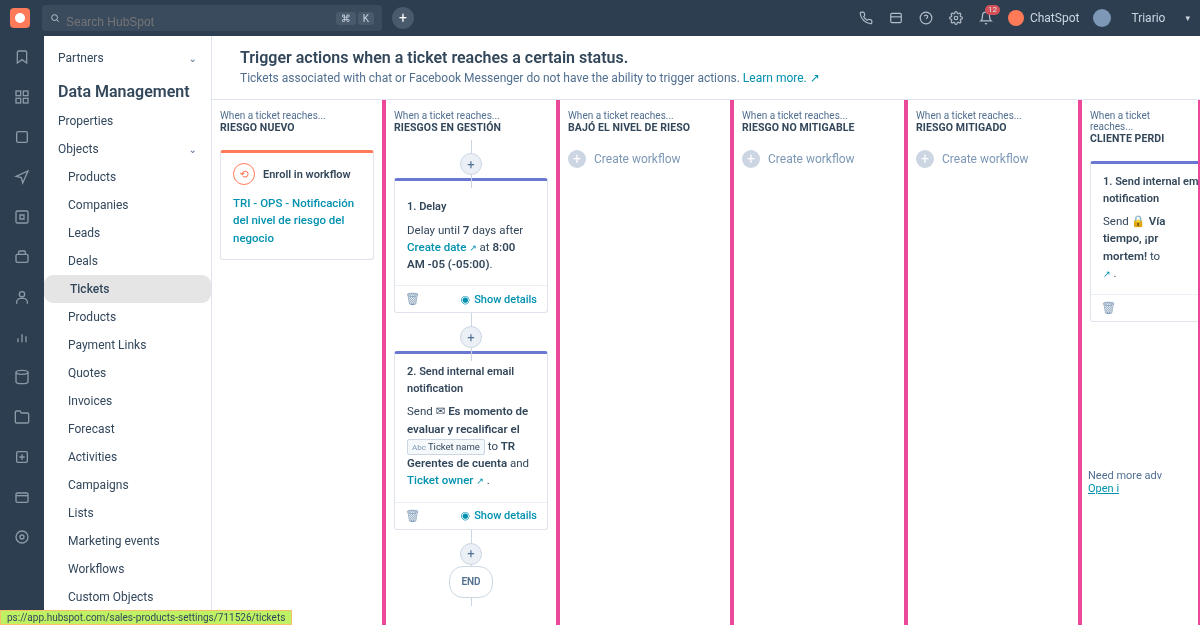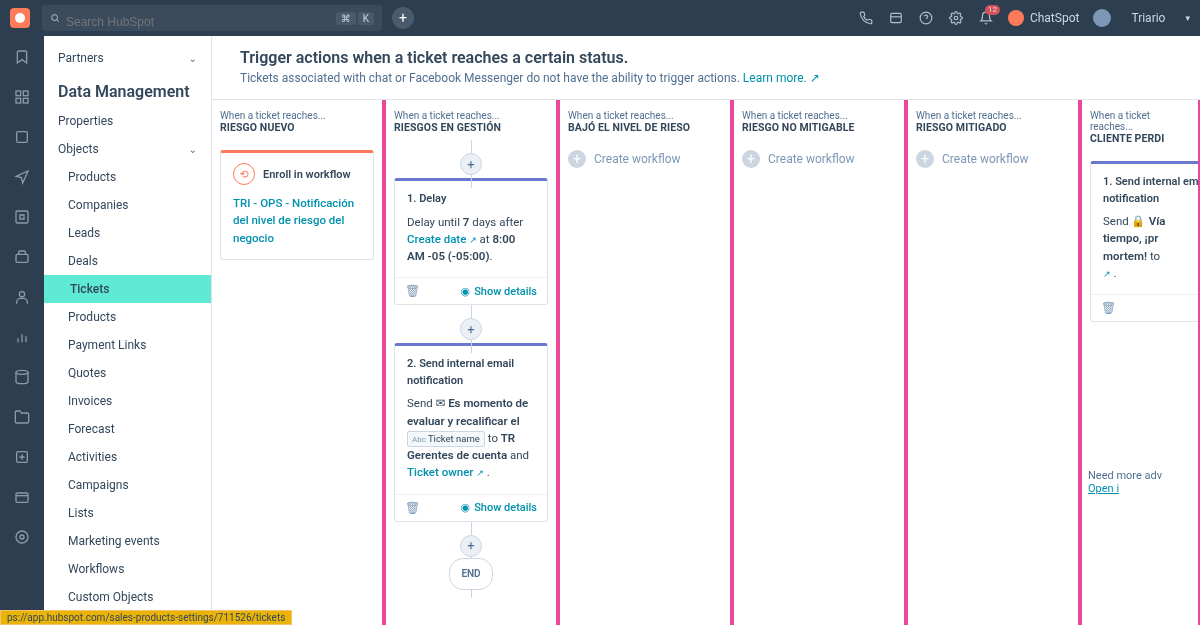--- a/index.html
+++ b/index.html
@@ -26,21 +26,21 @@
   
   .main { display: flex; height: calc(100% - 36px); }
 
   .icon-rail { width: 44px; background: #2d3e50; display: flex; flex-direction: column; align-items: center; padding-top: 12px; gap: 22px; }
   .rail-icon { width: 18px; height: 18px; opacity: 0.6; cursor: pointer; display: flex; align-items: center; justify-content: center; }
 
   .sidebar { width: 168px; background: #fff; border-right: 1px solid #dfe3eb; overflow-y: auto; padding: 8px 0 20px 0; }
   .sb-item { padding: 7px 14px; font-size: 12px; color: #33475b; cursor: pointer; display: flex; align-items: center; justify-content: space-between; }
   .sb-header { font-weight: 600; color: #33475b; font-size: 16px; padding: 10px 14px 6px; }
   .sb-sub { padding-left: 24px; }
-  .sb-active { background: #5eead4; color: #33475b; font-weight: 500; border-left: 2px solid transparent; }
+  .sb-active { background: #e5e5e5; color: #33475b; font-weight: 500; border-left: 2px solid transparent; border-radius: 9px; }
   .chevron { font-size: 10px; color: #516f90; }
   .new-badge { background: #00a4bd; color: #fff; font-size: 8px; padding: 1px 5px; border-radius: 3px; font-weight: 600; }
 
   .content { flex: 1; overflow: hidden; display: flex; flex-direction: column; background: #fff; }
   .page-header { padding: 12px 28px 14px; border-bottom: 1px solid #dfe3eb; }
   .page-title { font-size: 16px; font-weight: 600; color: #33475b; margin-bottom: 4px; }
   .page-sub { font-size: 12px; color: #516f90; }
   .page-sub a { color: #0091ae; text-decoration: none; }
 
   .columns-viewport { flex: 1; overflow-x: auto; overflow-y: hidden; }
@@ -68,21 +68,21 @@
 
   .token { display: inline-block; border: 1px solid #cbd6e2; border-radius: 2px; padding: 0 4px; font-size: 9.5px; background: #f5f8fa; }
   .token-pre { font-size: 8px; color: #7c98b6; margin-right: 2px; }
   .bold { font-weight: 600; }
 
   .connector { display: flex; align-items: center; justify-content: center; position: relative; height: 28px; }
   .connector::before { content: ""; position: absolute; width: 1px; background: #cbd6e2; top: -10px; bottom: -10px; }
   .conn-plus { width: 22px; height: 22px; border-radius: 50%; background: #eaf0f6; border: 1px solid #cbd6e2; color: #516f90; display: flex; align-items: center; justify-content: center; z-index: 1; cursor: pointer; font-size: 13px; }
   .end-node { width: 44px; height: 32px; border-radius: 14px; border: 1px solid #cbd6e2; background: #fff; display: flex; align-items: center; justify-content: center; font-size: 10px; font-weight: 600; color: #516f90; z-index: 1; }
 
-  .status-url { position: absolute; bottom: 0; left: 0; background: #eab308; border: 1px solid #f5c26b; font-size: 10px; padding: 1px 6px; color: #33475b; z-index: 10; }
+  .status-url { position: absolute; bottom: 0; left: 0; background: #bef264; border: 1px solid #f5c26b; font-size: 10px; padding: 1px 6px; color: #33475b; z-index: 10; }
 
   
   svg { display: block; }
 </style>
 </head>
 <body>
 
 <div class="topbar">
   <div class="logo"></div>
   <div class="search-wrap">
@@ -286,21 +286,21 @@
 
         <div class="col">
           <div class="col-head-sub">When a ticket reaches...</div>
           <div class="col-head-title">RIESGOS EN GESTIÓN</div>
 
           <div class="connector">
               <div class="conn-plus">+</div>
             </div>
 
           <div class="wf-card accent-purple">
-            <div class="wf-card-body" style="padding-top:10px">
+            <div class="wf-card-body" style="padding-top:18px">
               <div class="bold" style="font-size:11px;margin-bottom:6px">1. Delay</div>
               <span>Delay until </span><span class="bold">7 </span><span>days after </span>
               <a href="#" class="wf-link">Create date</a> <span style="color:#0091ae;font-size:9px">↗</span><span> at </span><span class="bold">8:00 AM -05 (-05:00)</span><span>.</span>
             </div>
             <div class="wf-card-foot">
               <span class="trash">🗑</span>
               <span class="show-details">
                   <span>◉</span>
                   <span>Show details</span>
                 </span>

